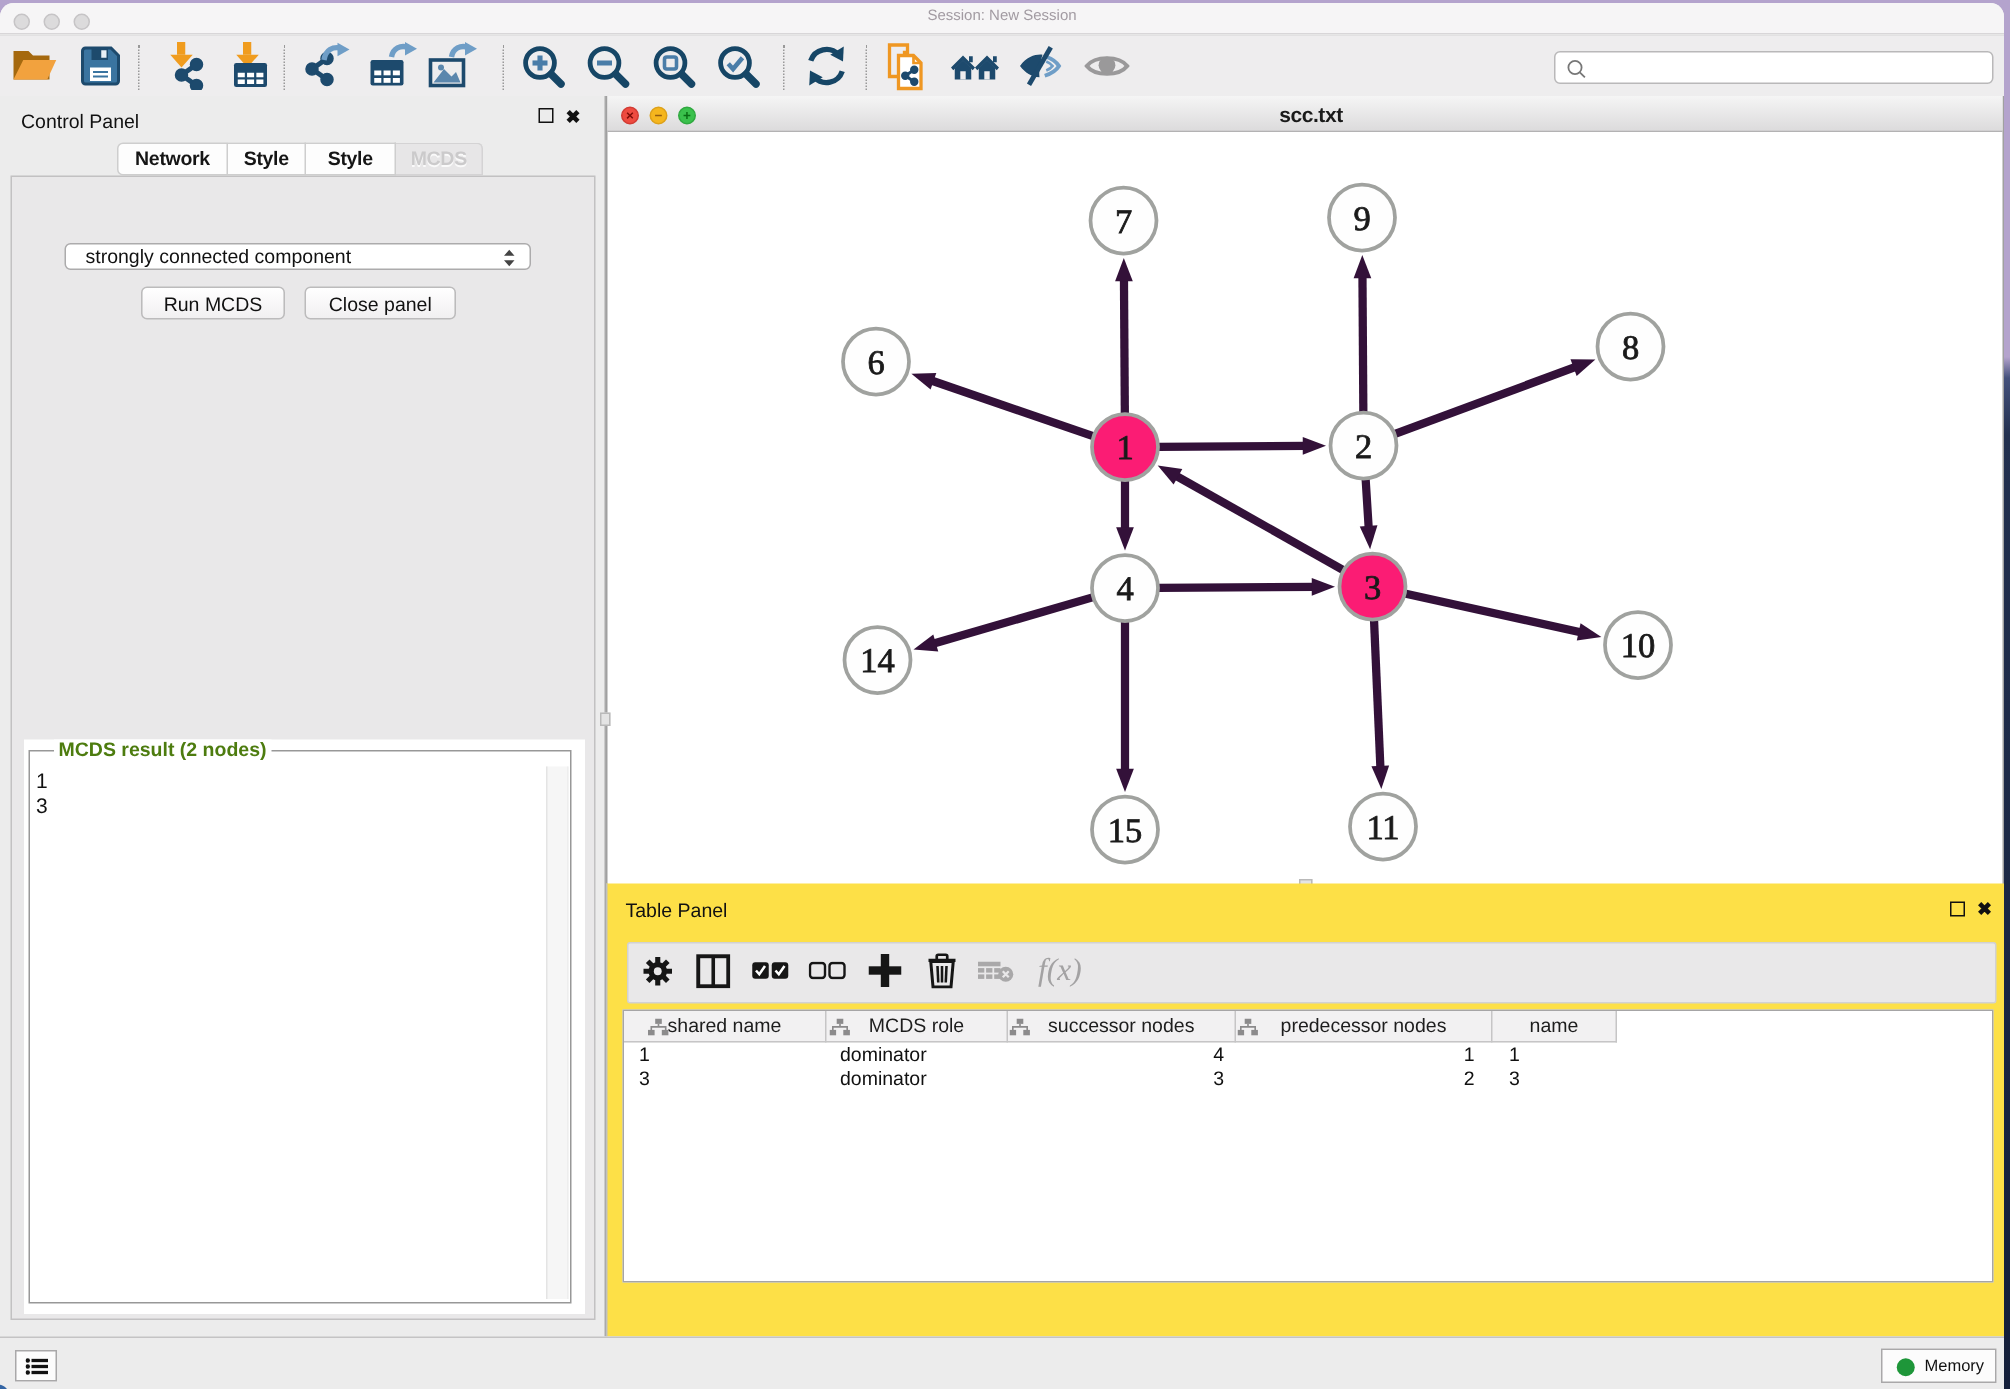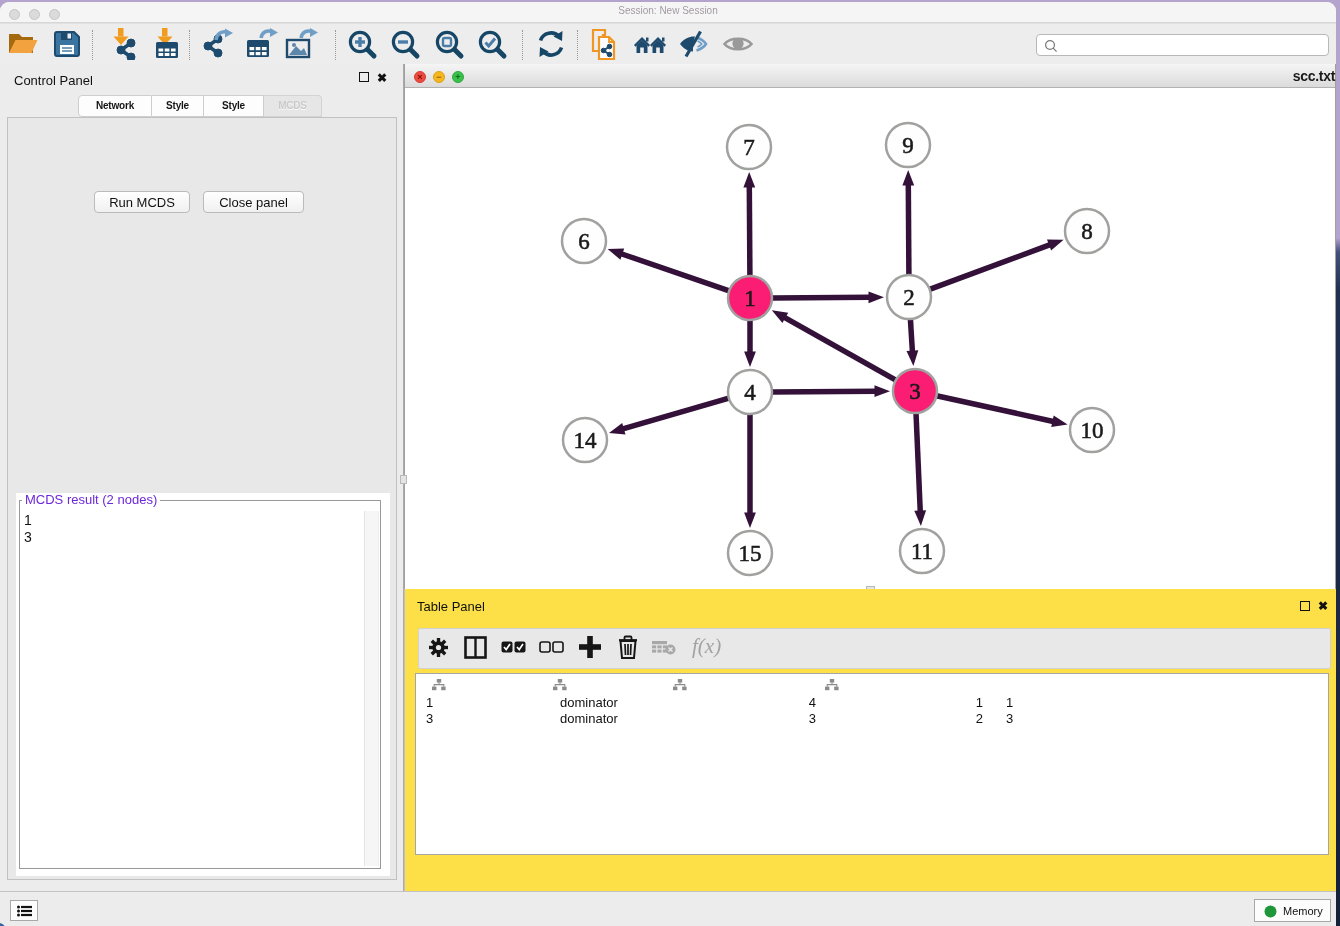--- a/index.html
+++ b/index.html
@@ -19,34 +19,34 @@
 .tsep { top:6px; width:1px; height:30px; border-left:1px dotted #999; }
 .ticon { top:4px; }
 #searchbox { left:1036px; top:10px; width:293px; height:22px; background:#fff; border:1px solid #b9b8b9; border-radius:4px; }
 
 
 #cpanel { left:0; top:62px; width:404px; height:827px; background:#ececec; border-right:1px solid #aaa; }
 .pan-title { font-size:13px; color:#111; }
 .sq-icon { width:10px; height:10px; border:1.5px solid #111; }
 .x-icon { font-size:12px; color:#111; font-weight:bold; }
 .tabrow { height:22px; display:flex; }
-.tab { background:#fdfdfd; border:1px solid #cecece; border-left:none; font-size:10px; font-weight:700; letter-spacing:-0.2px; color:#151515; text-align:center; line-height:20px; }
+.tab { background:#fdfdfd; border:1px solid #cecece; border-left:none; font-size:13px; font-weight:700; letter-spacing:-0.2px; color:#151515; text-align:center; line-height:20px; }
 .tab.first { border-left:1px solid #cecece; border-radius:4px 0 0 4px; }
 .tab.seltab { background:#e7e6e7; color:#cbcacb; text-shadow:0 1px 0 #fafafa; border-radius:0 4px 0 0; border-color:#d4d3d4; }
 #cp-inner { left:7px; top:53px; width:390px; height:763px; background:#e9e8e9; border:1px solid #c2c1c2; }
 .btn { background:linear-gradient(#ffffff,#f1f0f1); border:1px solid #bcbbbc; border-radius:4px; font-size:13px; color:#111; text-align:center; }
 #cp-select { left:35px; top:44px; width:311px; height:18px; background:#fff; border:1px solid #acabac; border-radius:4px; font-size:13px; color:#111; line-height:16px; padding-left:13px; }
 #cp-results { left:8px; top:375px; width:374px; height:383px; background:#fff; }
 #cp-fieldset { left:3px; top:7px; width:362px; height:369px; border:1px solid #989898; }
 
 
 #netwin { left:404px; top:62px; width:932px; height:527px; background:#fff; border-left:1px solid #a0a0a0; border-right:1px solid #a0a0a0; }
 #net-titlebar { left:0; top:0; width:930px; height:24px; background:linear-gradient(#f5f5f5,#dcdbdc); border-bottom:1px solid #b3b2b3; }
 .light { width:12px; height:12px; border-radius:50%; top:7px; font-size:9px; font-weight:bold; text-align:center; line-height:11px; }
-#net-title { width:100%; text-align:right; text-indent:8px; top:4px; font-size:14px; font-weight:700; letter-spacing:-0.3px; color:#1a1a1a; }
+#net-title { width:100%; text-align:center; text-indent:8px; top:4px; font-size:14px; font-weight:700; letter-spacing:-0.3px; color:#1a1a1a; }
 
 
 #tpanel { left:404px; top:587px; width:932px; height:302px; background:#fde047; border-left:1px solid #c0c0c0; }
 #tp-toolbar { left:13px; top:39px; width:913px; height:41px; background:#e9e8e9; border:1px solid #d2d1d2; border-radius:2px; }
 #tp-table { left:10px; top:84px; width:914px; height:182px; background:#fff; border:1px solid #a6a5a6; }
 .th-row { left:0; top:0; height:21px; background:#f2f1f2; border-bottom:1px solid #c6c5c6; }
 .th-cell { top:0; height:21px; border-right:1px solid #c6c5c6; font-size:13px; color:#1d1d1d; text-align:center; line-height:20px; }
 .hicon { top:5px; }
 .td { font-size:13px; color:#111; height:16px; line-height:16px; }
 .btabs { display:flex; }
@@ -231,25 +231,30 @@
     <div class="pan-title abs" style="left:14px; top:9px;">Control Panel</div>
     <div class="sq-icon abs" style="left:359px; top:8px;"></div>
     <div class="x-icon abs" style="left:377px; top:7px;">✖</div>
     <div class="tabrow abs" style="left:78px; top:31px;">
       <div class="tab first" style="width:74px;">Network</div>
       <div class="tab" style="width:52px;">Style</div>
       <div class="tab" style="width:60px;">Style</div>
       <div class="tab seltab" style="width:58px;">MCDS</div>
     </div>
     <div id="cp-inner" class="abs">
+      <div id="cp-select" class="abs">strongly connected component
+        <svg class="abs" style="right:9px; top:3px;" width="9" height="12" viewBox="0 0 9 12">
+            <path d="M1 4.5 L4.5 0.5 L8 4.5 Z M1 7.5 L4.5 11.5 L8 7.5 Z" fill="#444"></path>
+          </svg>
+      </div>
       <div class="btn abs" style="left:86px; top:73px; width:96px; height:22px; line-height:21px;">Run MCDS</div>
       <div class="btn abs" style="left:195px; top:73px; width:101px; height:22px; line-height:21px;">Close panel</div>
       <div id="cp-results" class="abs">
         <div id="cp-fieldset" class="abs"></div>
-        <div class="abs" style="left:6px; top:0px; font-size:13px; color:#6d28d9; background:#fff; padding:0 3px; line-height:14px;">MCDS result (2 nodes)</div>
+        <div class="abs" style="left:20px; top:0px; font-size:13px; color:#4d7c0f; background:#fff; padding:0 3px; line-height:14px;font-weight:bold;">MCDS result (2 nodes)</div>
         <div class="abs" style="left:8px; top:19px; font-size:14px; color:#111; line-height:17px;">1<br>3</div>
         <div class="abs" style="left:348px; top:18px; width:15px; height:355px; background:#f6f6f6; border-left:1px solid #e4e4e4; border-right:1px solid #eee;"></div>
       </div>
     </div>
   </div>
 
   <div id="netwin" class="abs">
     <div id="net-titlebar" class="abs">
       <div class="light abs" style="left:9px; background:#ee4b40; border:1px solid #d23b33; color:#7c0b06;">×</div>
       <div class="light abs" style="left:28px; background:#f5b61e; border:1px solid #dda119; color:#945c10;">−</div>
@@ -380,20 +385,27 @@
             <rect x="5.4" y="8.6" width="4.2" height="3"></rect>
             <rect x="10.8" y="8.6" width="4.2" height="3"></rect>
         </g>
         <circle cx="18.5" cy="8.5" r="5" fill="#a9a8a9"></circle>
         <path d="M16.5 6.5 l4 4 M20.5 6.5 l-4 4" stroke="#e9e8e9" stroke-width="1.5"></path>
       </svg>
 
       <div class="abs" style="left:273px; top:5px; font-family:'Liberation Serif',serif; font-style:italic; font-size:21px; color:#a3a2a3;">f(x)</div>
     </div>
     <div id="tp-table" class="abs">
+      <div class="th-row abs" style="width:662px;">
+        <div class="th-cell abs" style="left:0; width:135px;">shared name</div>
+        <div class="th-cell abs" style="left:135px; width:121px;">MCDS role</div>
+        <div class="th-cell abs" style="left:256px; width:152px;">successor nodes</div>
+        <div class="th-cell abs" style="left:408px; width:171px;">predecessor nodes</div>
+        <div class="th-cell abs" style="left:579px; width:83px;">name</div>
+      </div>
       <svg class="hicon abs" style="left:16px;" width="14" height="12" viewBox="0 0 14 12">
           <g fill="#8c8b8c">
             <rect x="4.8" y="0" width="4.4" height="3.6"></rect>
             <rect x="0" y="7.6" width="4.4" height="3.6"></rect>
             <rect x="9.2" y="7.6" width="4.4" height="3.6"></rect>
           </g>
           <path d="M7 3.6 V5.6 M2.2 7.6 V5.6 H11.8 V7.6" fill="none" stroke="#8c8b8c" stroke-width="1.1"></path>
         </svg>
       <svg class="hicon abs" style="left:137px;" width="14" height="12" viewBox="0 0 14 12">
           <g fill="#8c8b8c">

